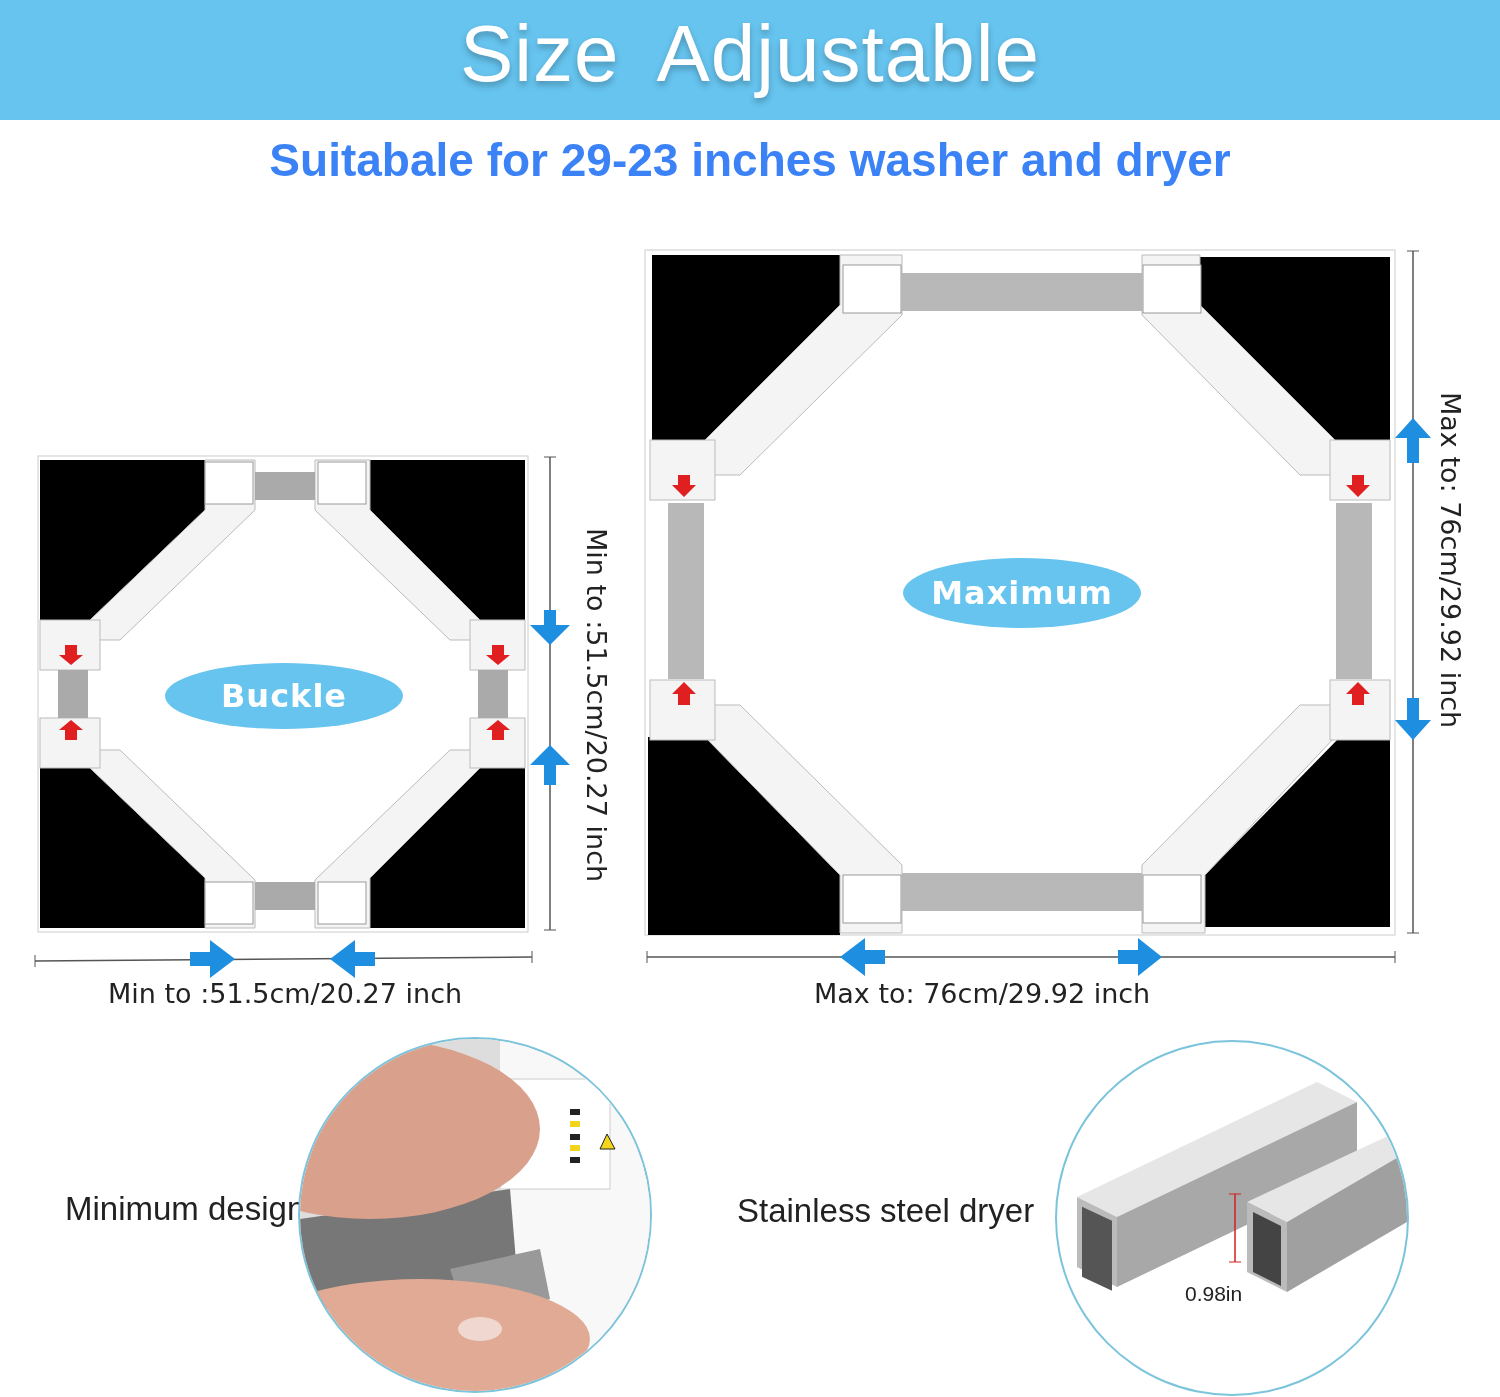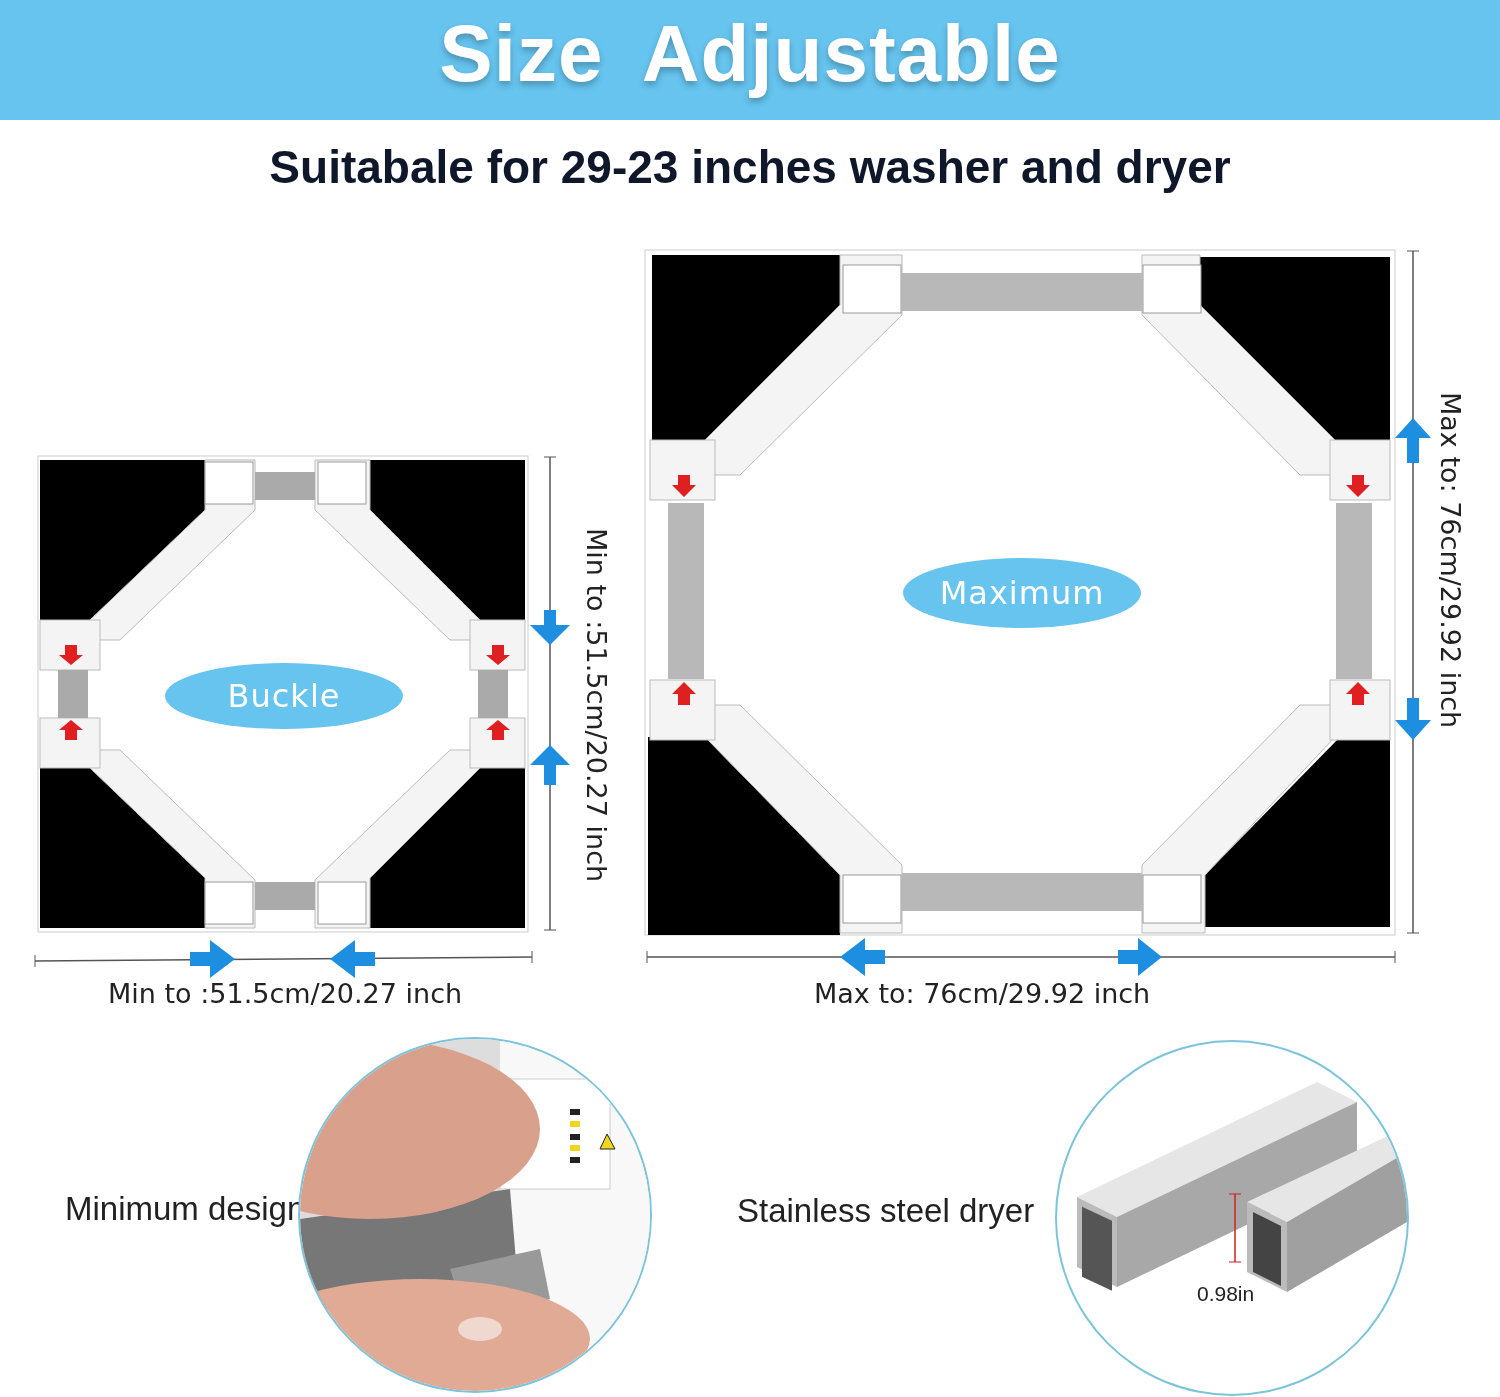--- a/index.html
+++ b/index.html
@@ -1,23 +1,23 @@
 <!DOCTYPE html>
 <html><head>
 <meta charset="utf-8">
 <style>
   html,body{margin:0;padding:0;background:#fff;}
   body{width:1500px;height:1397px;position:relative;overflow:hidden;font-family:"Liberation Sans",sans-serif;}
   .banner{position:absolute;left:0;top:0;width:1500px;height:120px;background:#66c4ef;}
-  .banner-title{position:absolute;left:0;top:8px;width:1500px;text-align:center;color:#fff;font-size:80px;font-weight:bold;letter-spacing:1px;text-shadow:0 4px 6px rgba(0,0,0,0.25);word-spacing:18px;}
-  .subtitle{position:absolute;left:0;top:140px;width:1500px;text-align:center;color:#0f172a;font-size:46px;font-weight:bold;}
+  .banner-title{position:absolute;left:0;top:8px;width:1500px;text-align:center;color:#fff;font-size:80px;font-weight:normal;letter-spacing:1px;text-shadow:0 4px 6px rgba(0,0,0,0.25);word-spacing:18px;}
+  .subtitle{position:absolute;left:0;top:133px;width:1500px;text-align:center;color:#3b82f6;font-size:46px;font-weight:bold;}
   .abs{position:absolute;}
   .cap{font-family:"DejaVu Sans",sans-serif;color:#222;font-size:27px;white-space:nowrap;}
   .vcap{font-family:"DejaVu Sans",sans-serif;color:#222;font-size:27px;white-space:nowrap;transform-origin:0 0;transform:rotate(90deg);}
-  .pill{position:absolute;background:#66c4ef;border-radius:50%;color:#fff;font-family:"DejaVu Sans",sans-serif;font-size:32px;display:flex;align-items:center;justify-content:center;letter-spacing:1px;}
+  .pill{position:absolute;background:#66c4ef;border-radius:50%;color:#fff;font-family:"DejaVu Sans",sans-serif;font-size:32px;display:flex;align-items:center;justify-content:center;letter-spacing:1px;font-weight:bold;}
   .feature-label{position:absolute;font-size:33px;color:#222;white-space:nowrap;}
   .circle{position:absolute;border:2px solid #7cc4dc;border-radius:50%;overflow:hidden;background:#f2f2f2;}
 </style>
 </head>
 <body>
 
 <div class="banner">
   <div class="banner-title">Size  Adjustable</div>
 </div>
 <div class="subtitle">Suitabale for 29-23 inches washer and dryer</div>
@@ -171,14 +171,14 @@
 
     <polygon points="190,160 350,85 350,110 230,180" fill="#e6e6e6"></polygon>
     <polygon points="190,160 230,180 230,250 190,230" fill="#bbb"></polygon>
     <polygon points="196,170 224,184 224,244 196,230" fill="#444"></polygon>
     <polygon points="230,180 350,110 350,180 230,250" fill="#a0a0a0"></polygon>
 
     <line x1="178" y1="152" x2="178" y2="220" stroke="#d12020" stroke-width="1.5"></line>
     <line x1="172" y1="152" x2="184" y2="152" stroke="#d12020"></line>
     <line x1="172" y1="220" x2="184" y2="220" stroke="#d12020"></line>
   </svg>
-  <div class="abs" style="left:140px;top:240px;font-size:21px;color:#222">0.98in</div>
+  <div class="abs" style="left:128px;top:240px;font-size:21px;color:#222">0.98in</div>
 </div>
 
 </body></html>

